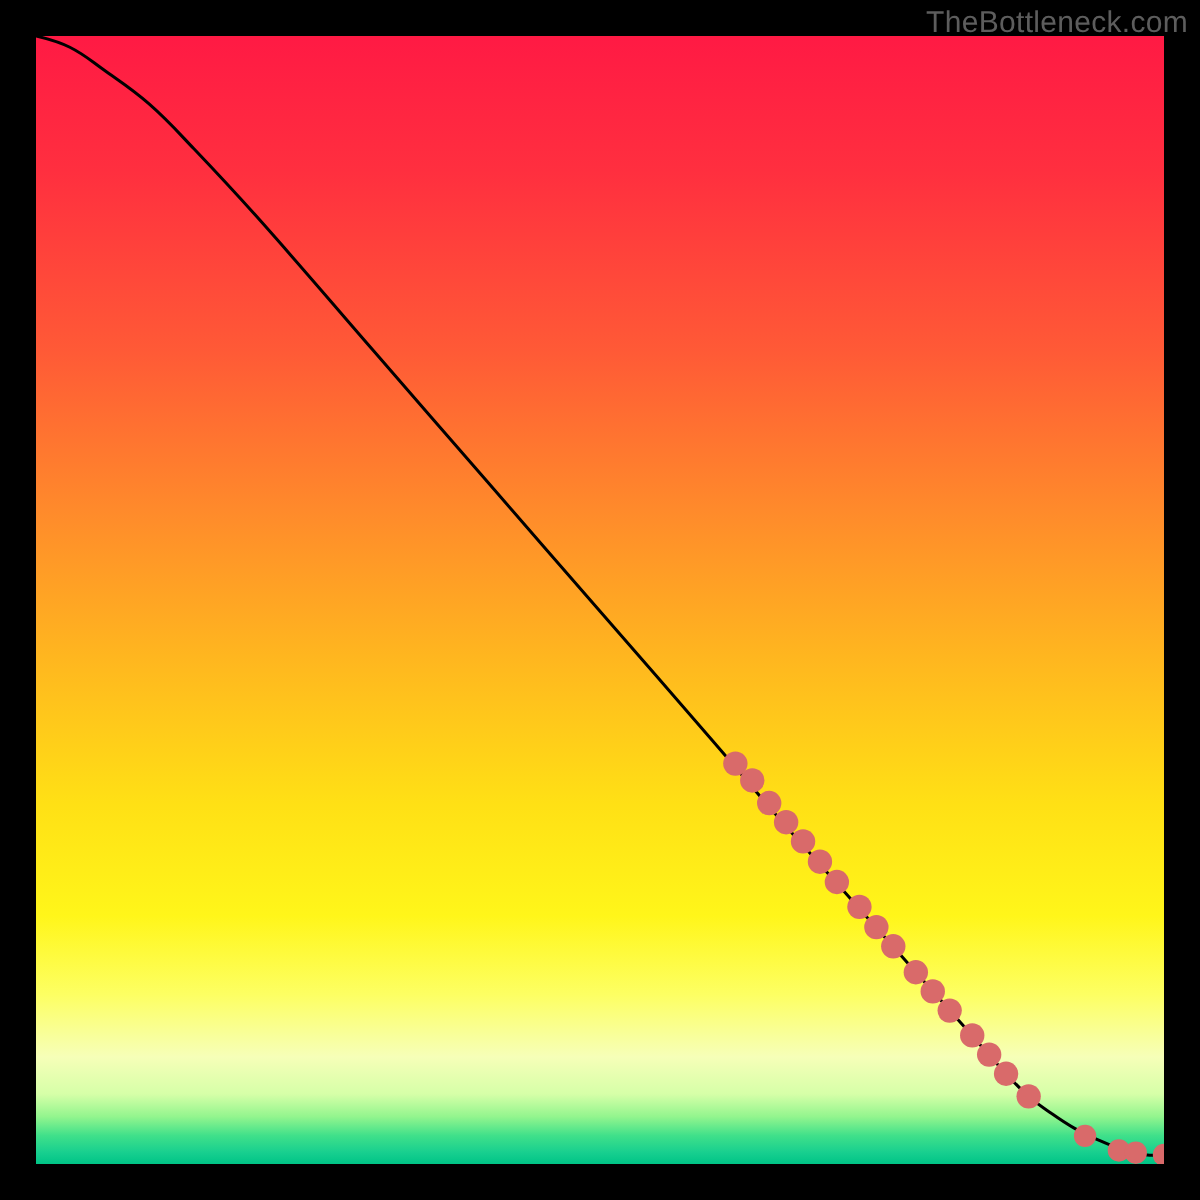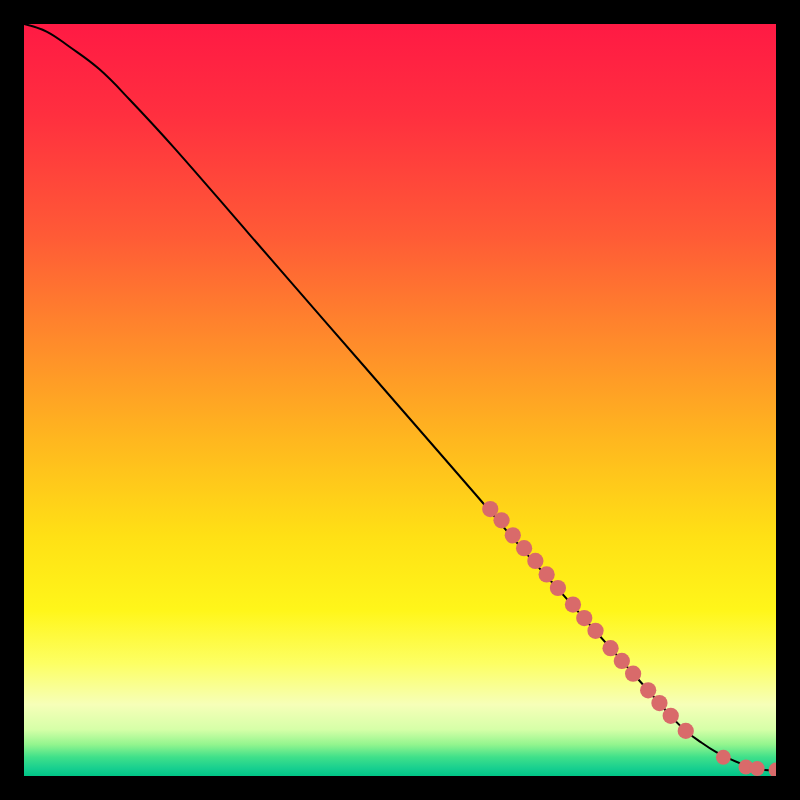--- a/index.html
+++ b/index.html
@@ -32,20 +32,21 @@
     font-size: 20px;
     letter-spacing: 0.2px;
     z-index: 5;
   }
   svg { display: block; }
 </style>
 </head>
 <body>
 
 <div class="stage">
+  <div class="attribution">TheBottleneck.com</div>
 
   <div class="plot-area">
     <svg id="plot-svg" width="752" height="752" viewBox="0 0 752 752">
       <defs>
         <linearGradient id="bg-grad" x1="0" y1="0" x2="0" y2="1">
             <stop offset="0%" stop-color="#ff1a44"></stop>
             <stop offset="12%" stop-color="#ff2f3f"></stop>
             <stop offset="28.000000000000004%" stop-color="#ff5a36"></stop>
             <stop offset="42%" stop-color="#ff8a2b"></stop>
             <stop offset="55.00000000000001%" stop-color="#ffb61f"></stop>

